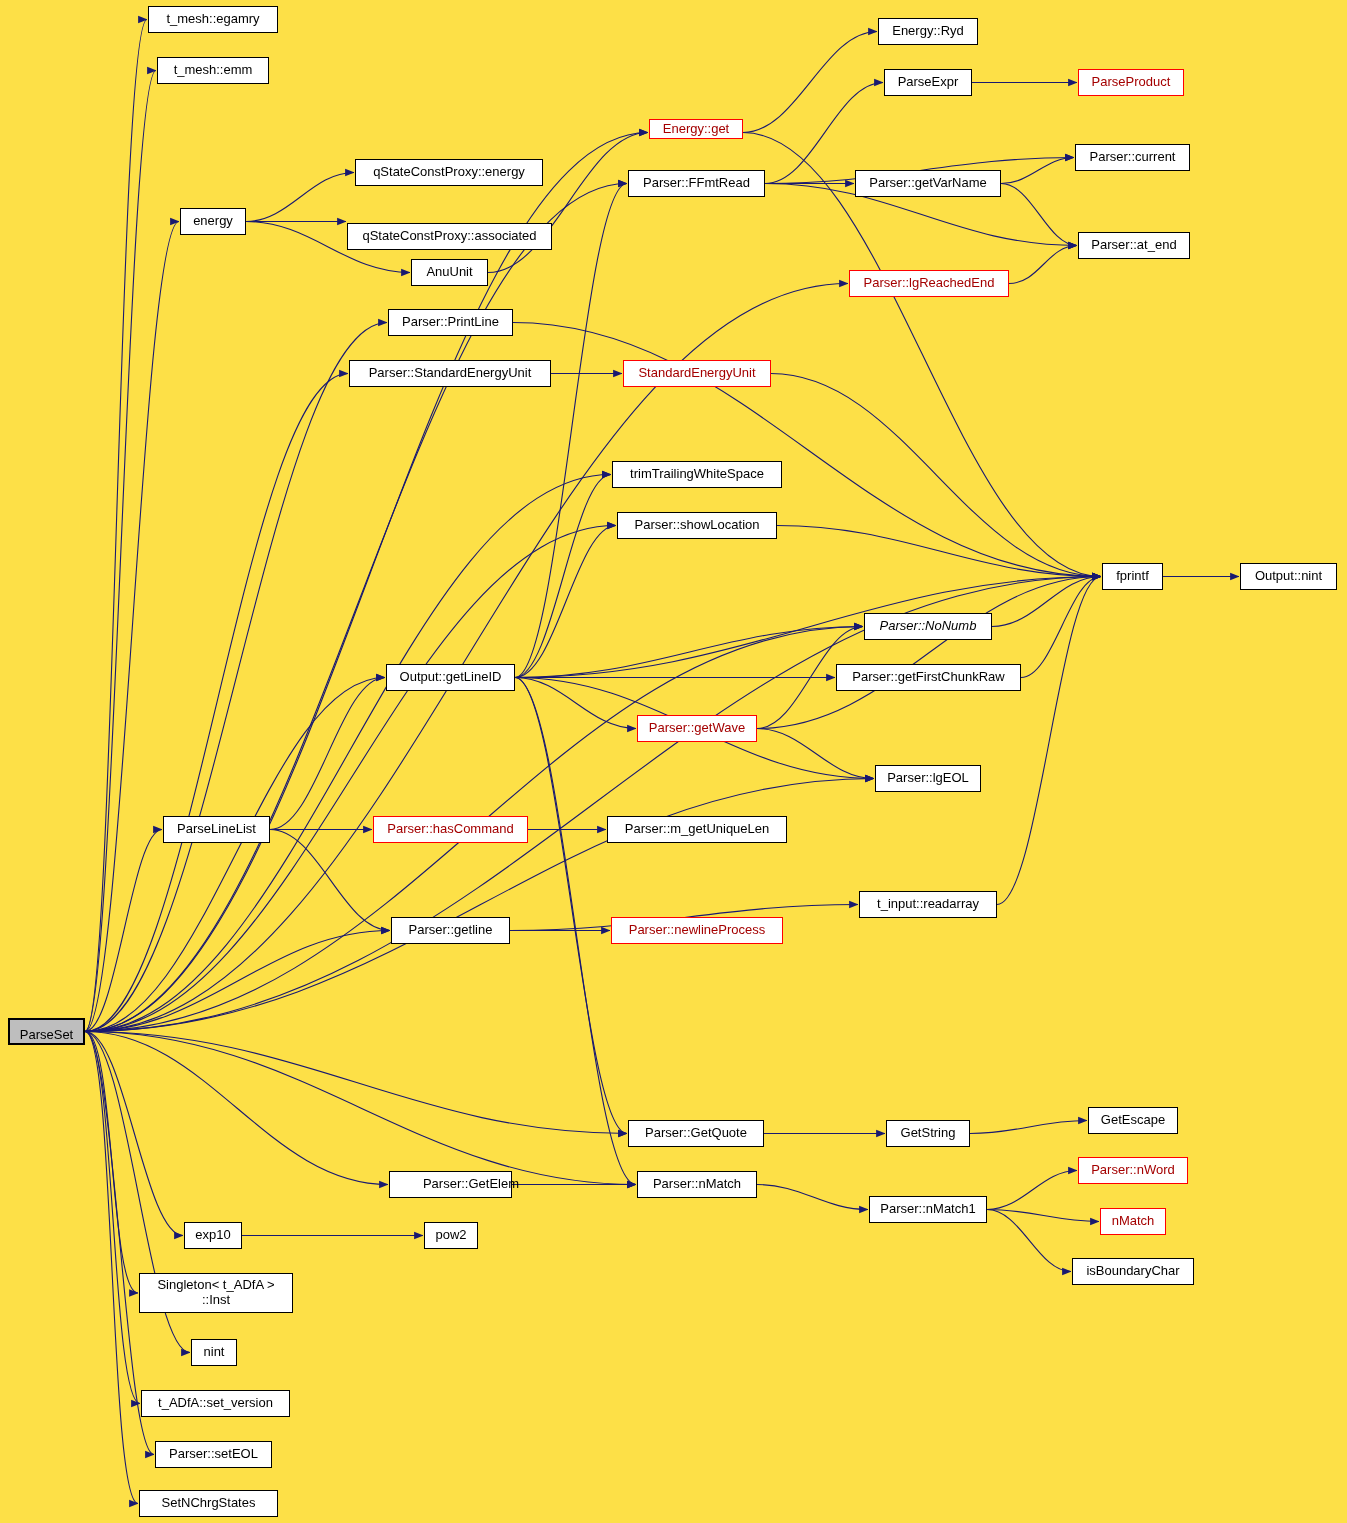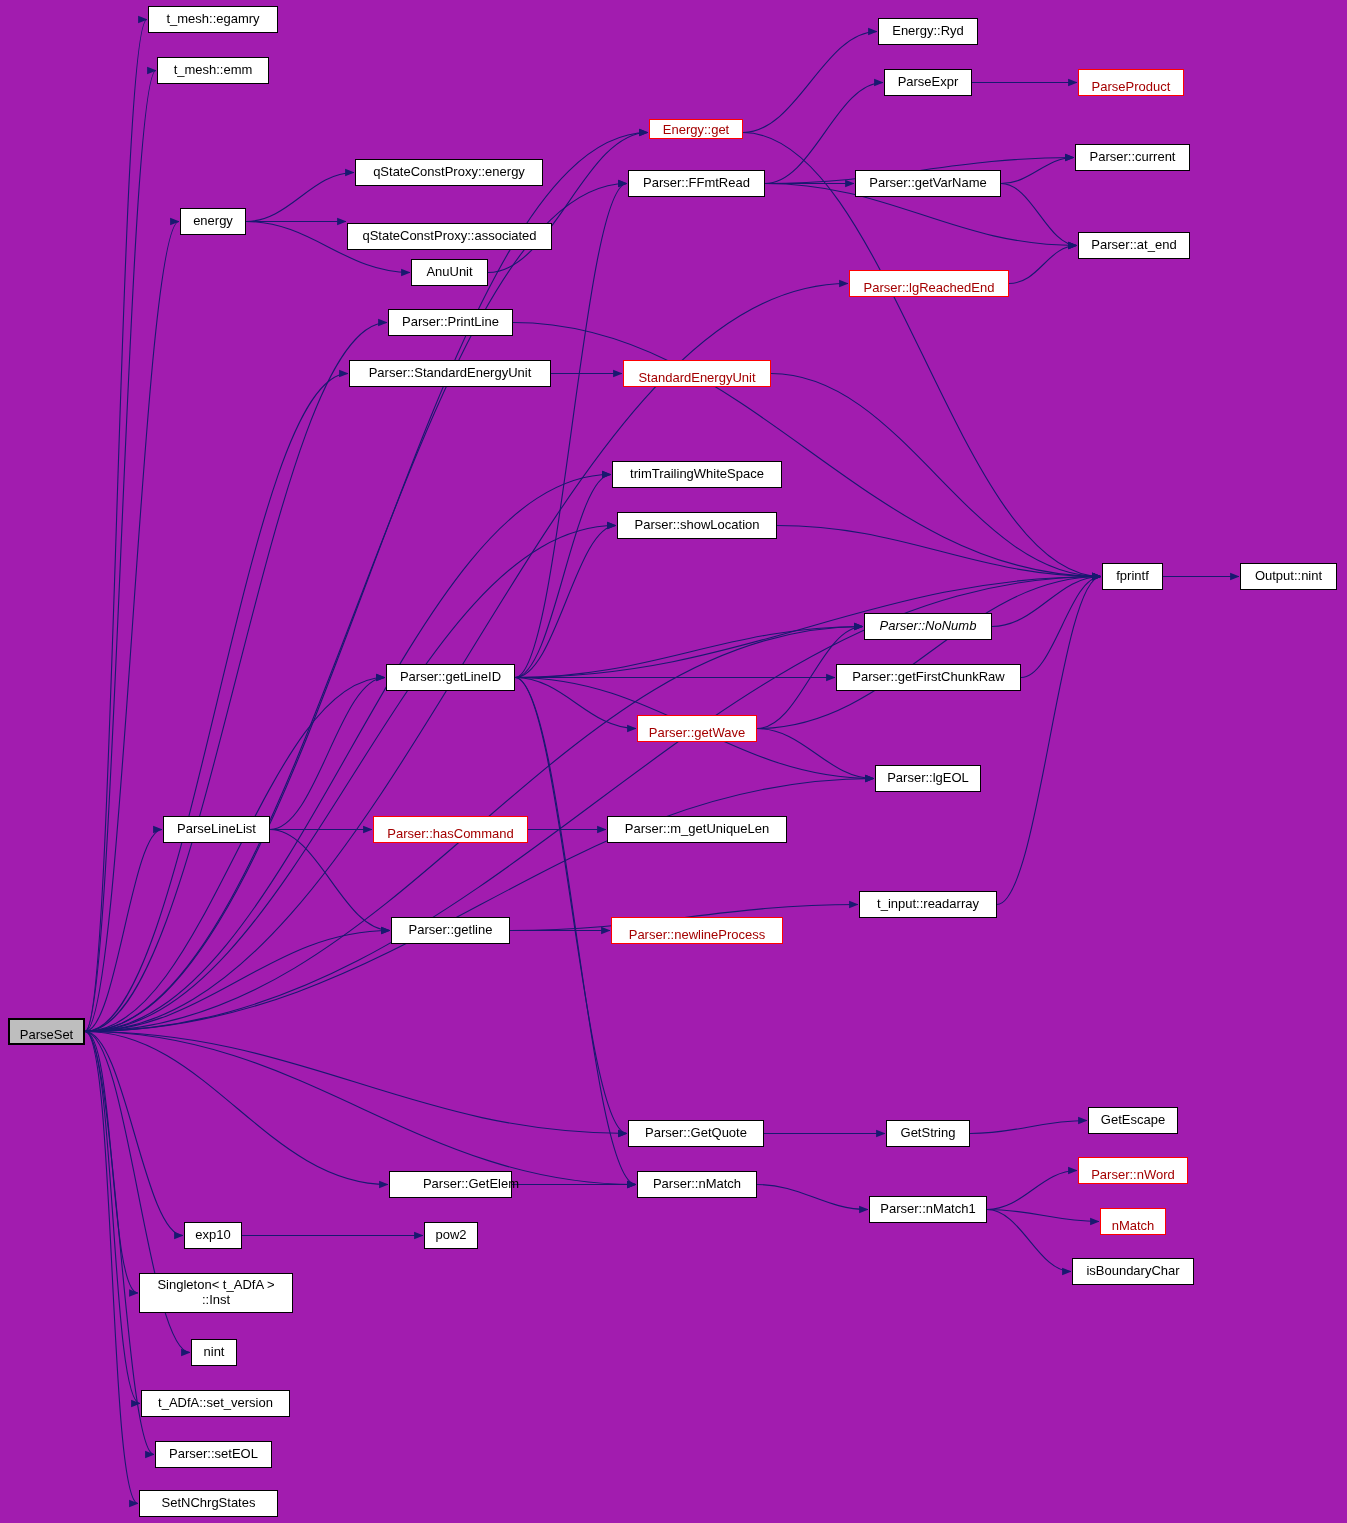--- a/index.html
+++ b/index.html
@@ -1,20 +1,20 @@
 <!DOCTYPE html>
 <html><head>
 <meta charset="utf-8">
 <style>
   html, body { margin: 0; padding: 0; background: #ffffff; }
   #call-graph {
     position: relative;
     width: 1347px;
     height: 1523px;
-    background: #a21caf;
+    background: #fde047;
     font-family: "Liberation Sans", sans-serif;
     overflow: hidden;
   }
   #edge-layer {
     position: absolute;
     left: 0; top: 0;
     width: 1347px; height: 1523px;
   }
   .edge {
     fill: none;
@@ -34,21 +34,20 @@
     line-height: 1.12;
     text-align: center;
     padding: 0 3px;
     cursor: pointer;
   }
   .node span { white-space: nowrap; }
   .node.wrap span { white-space: normal; }
   .node.red {
     border-color: #ff0000;
     color: #a40000;
-    align-items: flex-end;
   }
   .node.main {
     background: #bebebe;
     border: 2px solid #000000;
     align-items: flex-end;
   }
 </style>
 </head>
 <body>
 
@@ -200,21 +199,21 @@
     <div class="node normal" style="left: 1102px; top: 563px; width: 61px; height: 27px;">
       <span>fprintf</span>
     </div>
     <div class="node normal" style="left: 1240px; top: 563px; width: 97px; height: 27px;">
       <span>Output::nint</span>
     </div>
     <div class="node normal" style="left: 864px; top: 613px; width: 128px; height: 27px; font-style: italic;">
       <span>Parser::NoNumb</span>
     </div>
     <div class="node normal" style="left: 386px; top: 664px; width: 129px; height: 27px;">
-      <span>Parser::getLineID</span>
+      <span>Output::getLineID</span>
     </div>
     <div class="node normal" style="left: 836px; top: 664px; width: 185px; height: 27px;">
       <span>Parser::getFirstChunkRaw</span>
     </div>
     <div class="node red" style="left: 637px; top: 715px; width: 120px; height: 27px;">
       <span>Parser::getWave</span>
     </div>
     <div class="node normal" style="left: 875px; top: 765px; width: 106px; height: 27px;">
       <span>Parser::lgEOL</span>
     </div>

